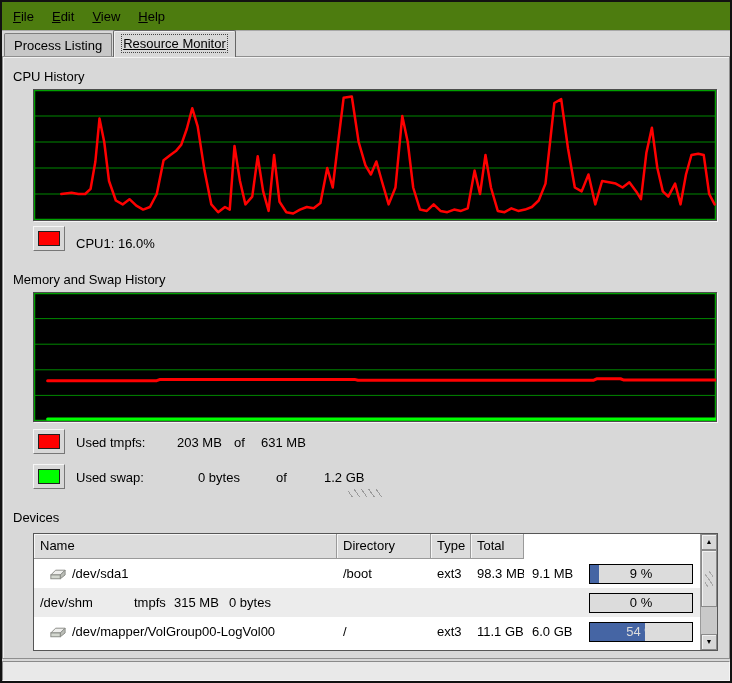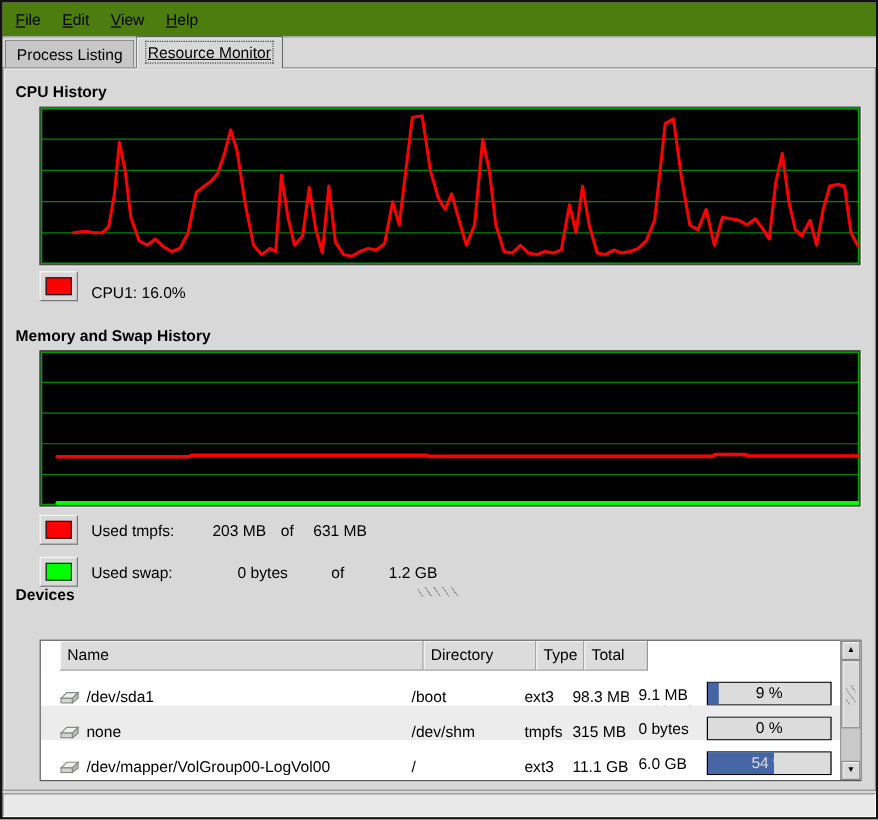--- a/index.html
+++ b/index.html
@@ -22,24 +22,24 @@
   .tab{height:23px;line-height:23px;padding:0 9px;background:#c7c7c7;border:1px solid #7e7e7e;
     border-bottom:none;margin-right:1px;border-radius:2px 2px 0 0;position:relative;}
   .tab.active{height:26px;line-height:26px;background:#d8d8d8;border-color:#666;z-index:3;
     box-shadow:inset 1px 1px 0 #f0f0f0;}
   .tab.active .tab-label{outline:1px dotted #444;outline-offset:1px;text-decoration:underline;}
 
   
   .page-frame{position:absolute;left:2px;top:56px;right:2px;bottom:24px;background:#d8d8d8;
     border:1px solid #8f8f8f;box-shadow:inset 1px 1px 0 #f2f2f2;}
 
-  .section-title{position:absolute;font-weight:bold;}
+  .section-title{position:absolute;font-weight:normal;}
   #cpu-title{left:13px;top:69px;}
   #mem-title{left:13px;top:272px;}
-  #dev-title{left:13px;top:488px;}
+  #dev-title{left:13px;top:510px;}
 
   .graph{position:absolute;background:#000;border:1px solid #4c4c4c;
     box-shadow:1px 1px 0 #f4f4f4;}
   #cpu-graph{left:33px;top:89px;width:682px;height:130px;}
   #mem-graph{left:33px;top:292px;width:682px;height:128px;}
   .graph svg{display:block;width:100%;height:100%;}
 
   
   .swatch{position:absolute;width:32px;height:25px;background:#d8d8d8;
     border:1px solid;border-color:#f6f6f6 #777 #777 #f6f6f6;box-sizing:border-box;cursor:default;}
@@ -59,26 +59,26 @@
   .pane-handle{position:absolute;left:348px;top:489px;width:34px;height:8px;cursor:row-resize;
     background:repeating-linear-gradient(55deg,transparent 0 3px,#9a9a9a 3px 4px,transparent 4px 6px);}
 
   
   .dev-table{position:absolute;left:33px;top:533px;width:685px;height:118px;background:#fff;
     border:1px solid #565656;box-sizing:border-box;display:flex;}
   .table-main{flex:1;display:flex;flex-direction:column;overflow:hidden;}
   .thead{display:flex;height:25px;flex:none;}
   .th{background:#dcdcdc;border-right:1px solid #9a9a9a;border-bottom:1px solid #9a9a9a;
     box-shadow:inset 1px 1px 0 #f6f6f6;padding:4px 6px 0 6px;box-sizing:border-box;cursor:default;}
-  .th-name{width:303px;margin-left:16px;}
+  .th-name{width:303px;}
   .th-dir{width:94px;}
   .th-type{width:40px;}
   .th-total{width:53px;}
   .th-used{flex:1;border-right:none;margin-top:47px;}
-  .trow{display:flex;height:29px;flex:none;align-items:flex-end;background:#fff;}
+  .trow{display:flex;height:29px;flex:none;align-items:center;background:#fff;}
   .trow.alt{background:#ececec;}
   .td{box-sizing:border-box;white-space:nowrap;overflow:hidden;}
   .td-name{width:303px;display:flex;align-items:center;padding-left:14px;gap:5px;}
   .td-dir{width:94px;padding-left:6px;}
   .td-type{width:40px;padding-left:6px;}
   .td-total{width:53px;padding-left:6px;}
   .td-used{flex:1;display:flex;align-items:center;justify-content:space-between;padding:0 7px 0 8px;}
   .tfiller{flex:1;background:#fff;}
 
   .disk-icon{width:19px;height:14px;flex:none;}
@@ -199,28 +199,20 @@
         <div class="td td-used">
           <span>9.1 MB</span>
           <span class="pbar">
             <span class="pbar-fill" style="width: 9%;"></span>
             <span class="pbar-label">9 %</span>
           </span>
         </div>
       </div>
 
       <div class="trow alt">
-        <div class="td td-name">
-          <svg class="disk-icon" viewBox="0 0 20 14">
-            <path d="M3 8 L8 3 L18 3 L13 8 Z" fill="#eeeeec" stroke="#888a85" stroke-width="1"></path>
-            <rect x="3" y="8" width="10" height="4" fill="#d3d7cf" stroke="#888a85" stroke-width="1"></rect>
-            <path d="M13 12 L13 8 L18 3 L18 8 Z" fill="#babdb6" stroke="#888a85" stroke-width="1"></path>
-          </svg>
-          <span>none</span>
-        </div>
         <div class="td td-dir">/dev/shm</div>
         <div class="td td-type">tmpfs</div>
         <div class="td td-total">315 MB</div>
         <div class="td td-used">
           <span>0 bytes</span>
           <span class="pbar">
             <span class="pbar-fill" style="width: 0%;"></span>
             <span class="pbar-label">0 %</span>
           </span>
         </div>

